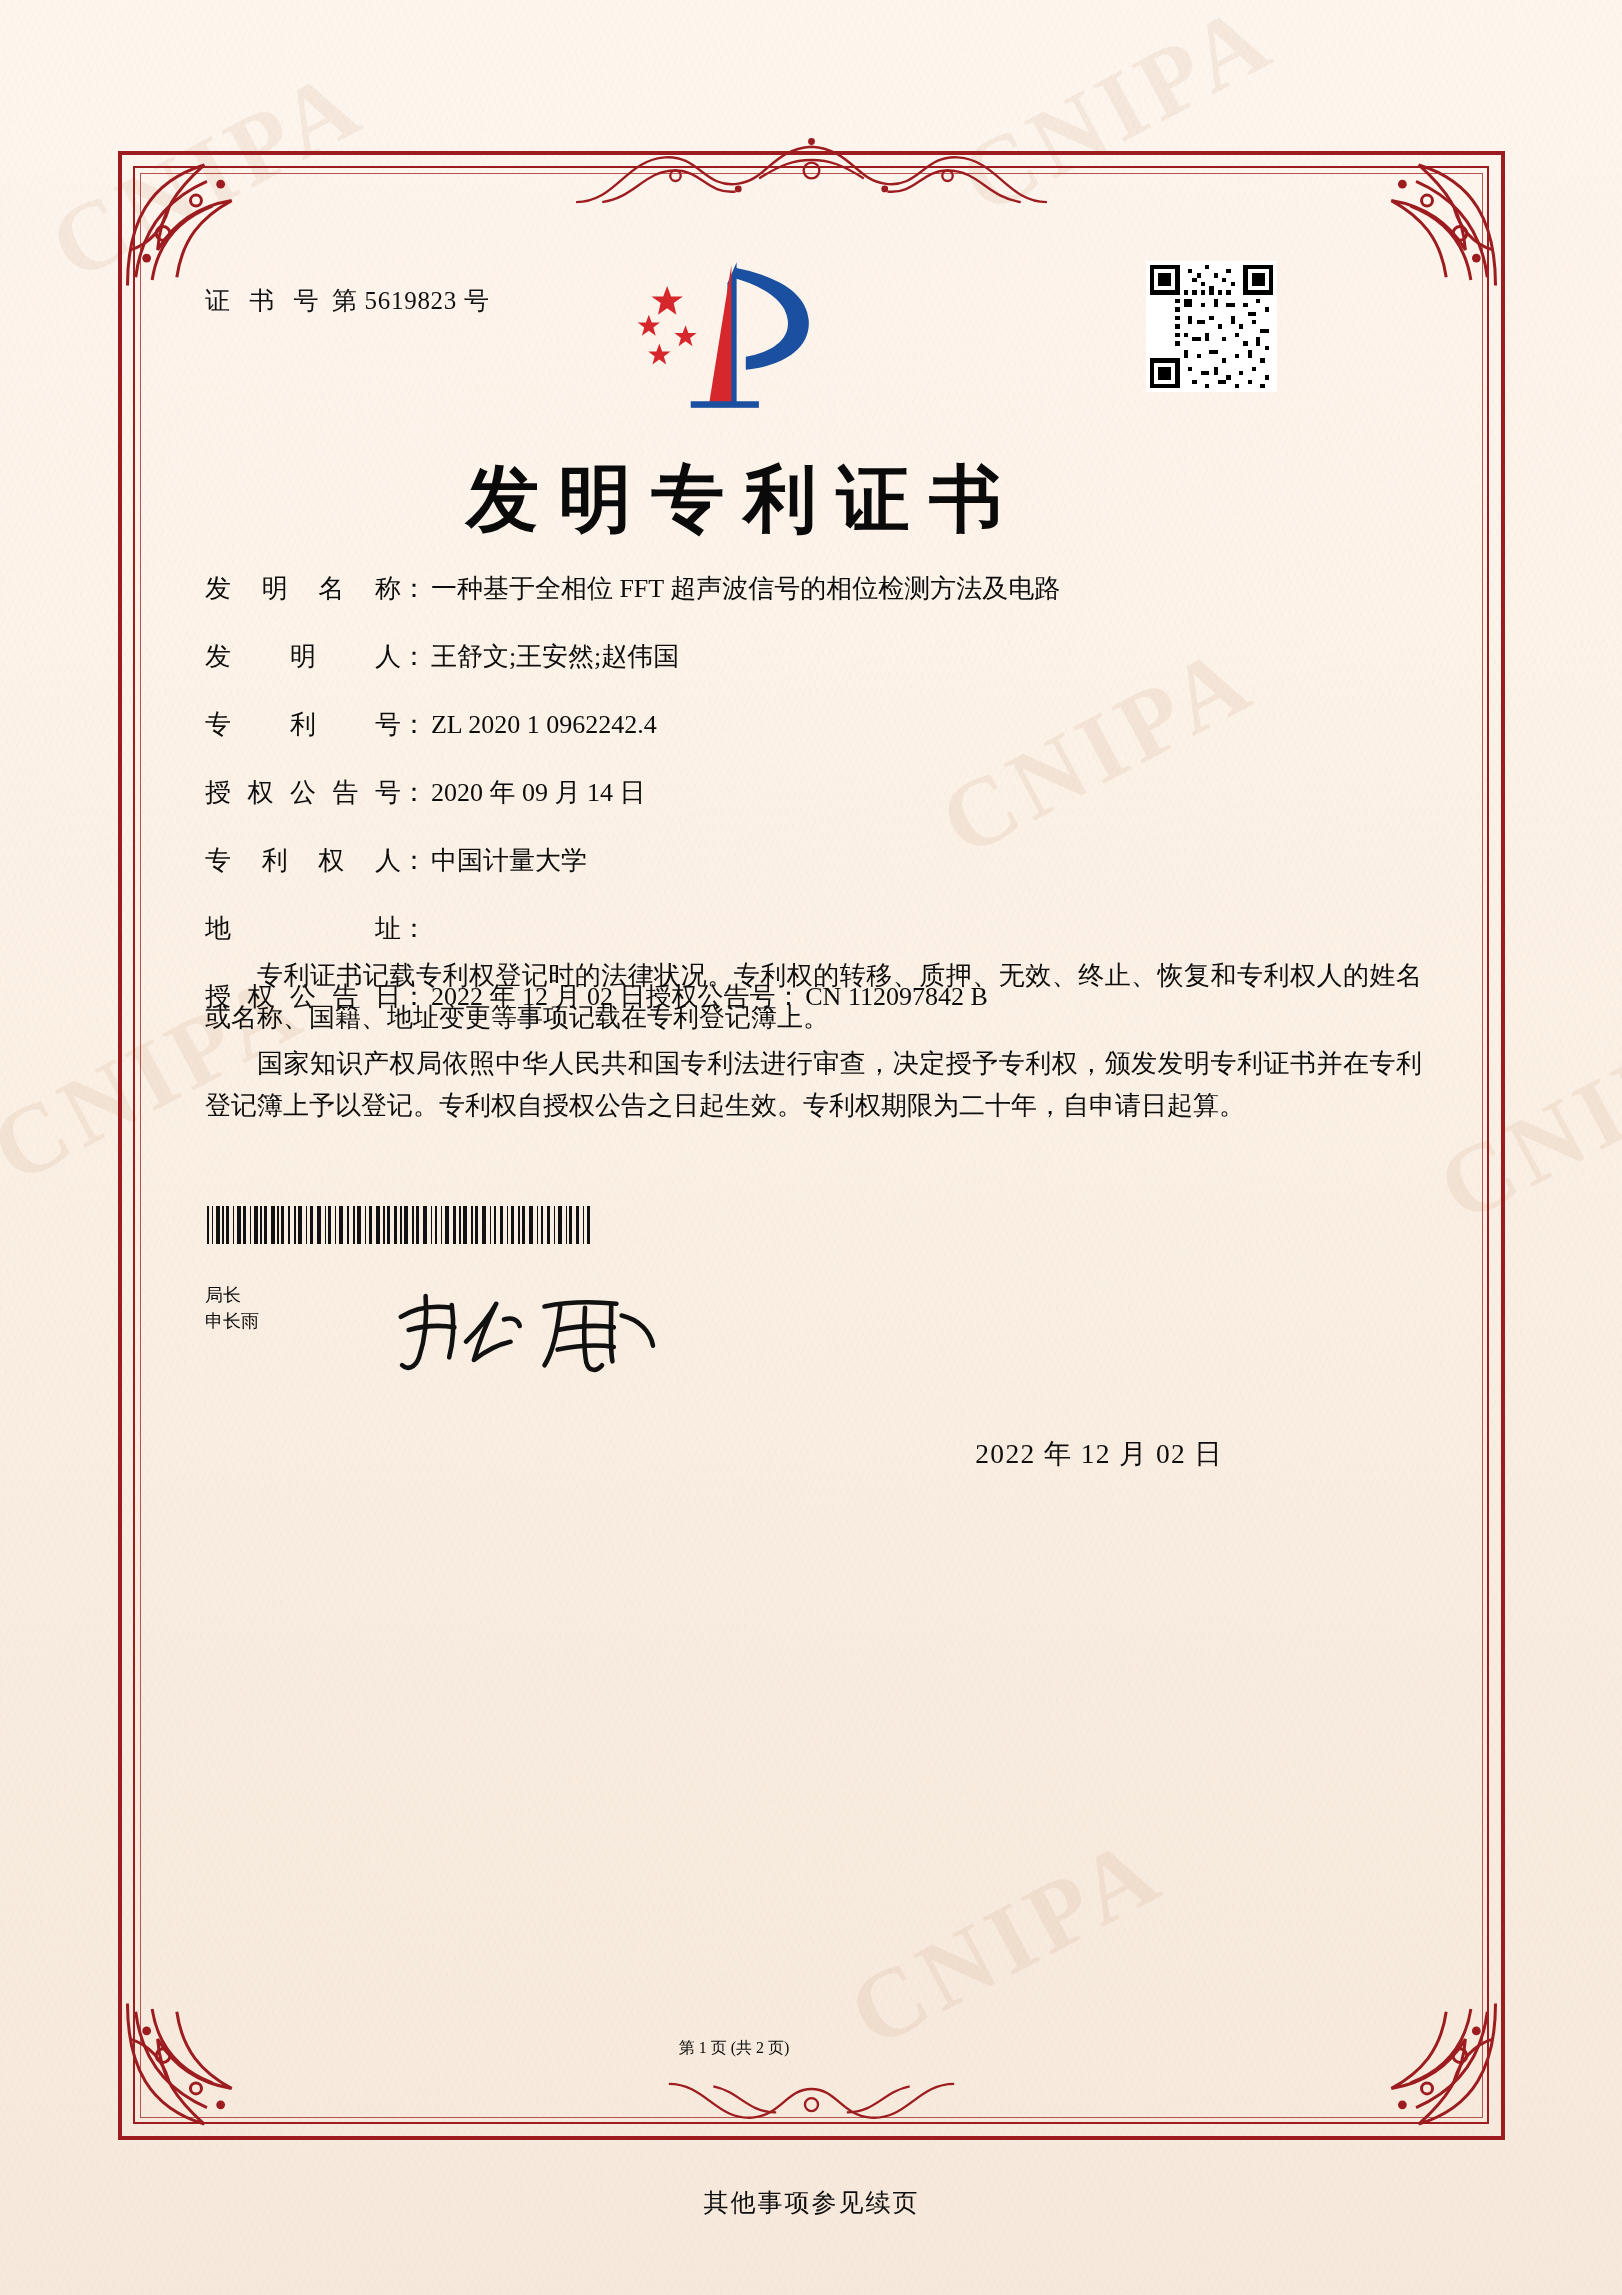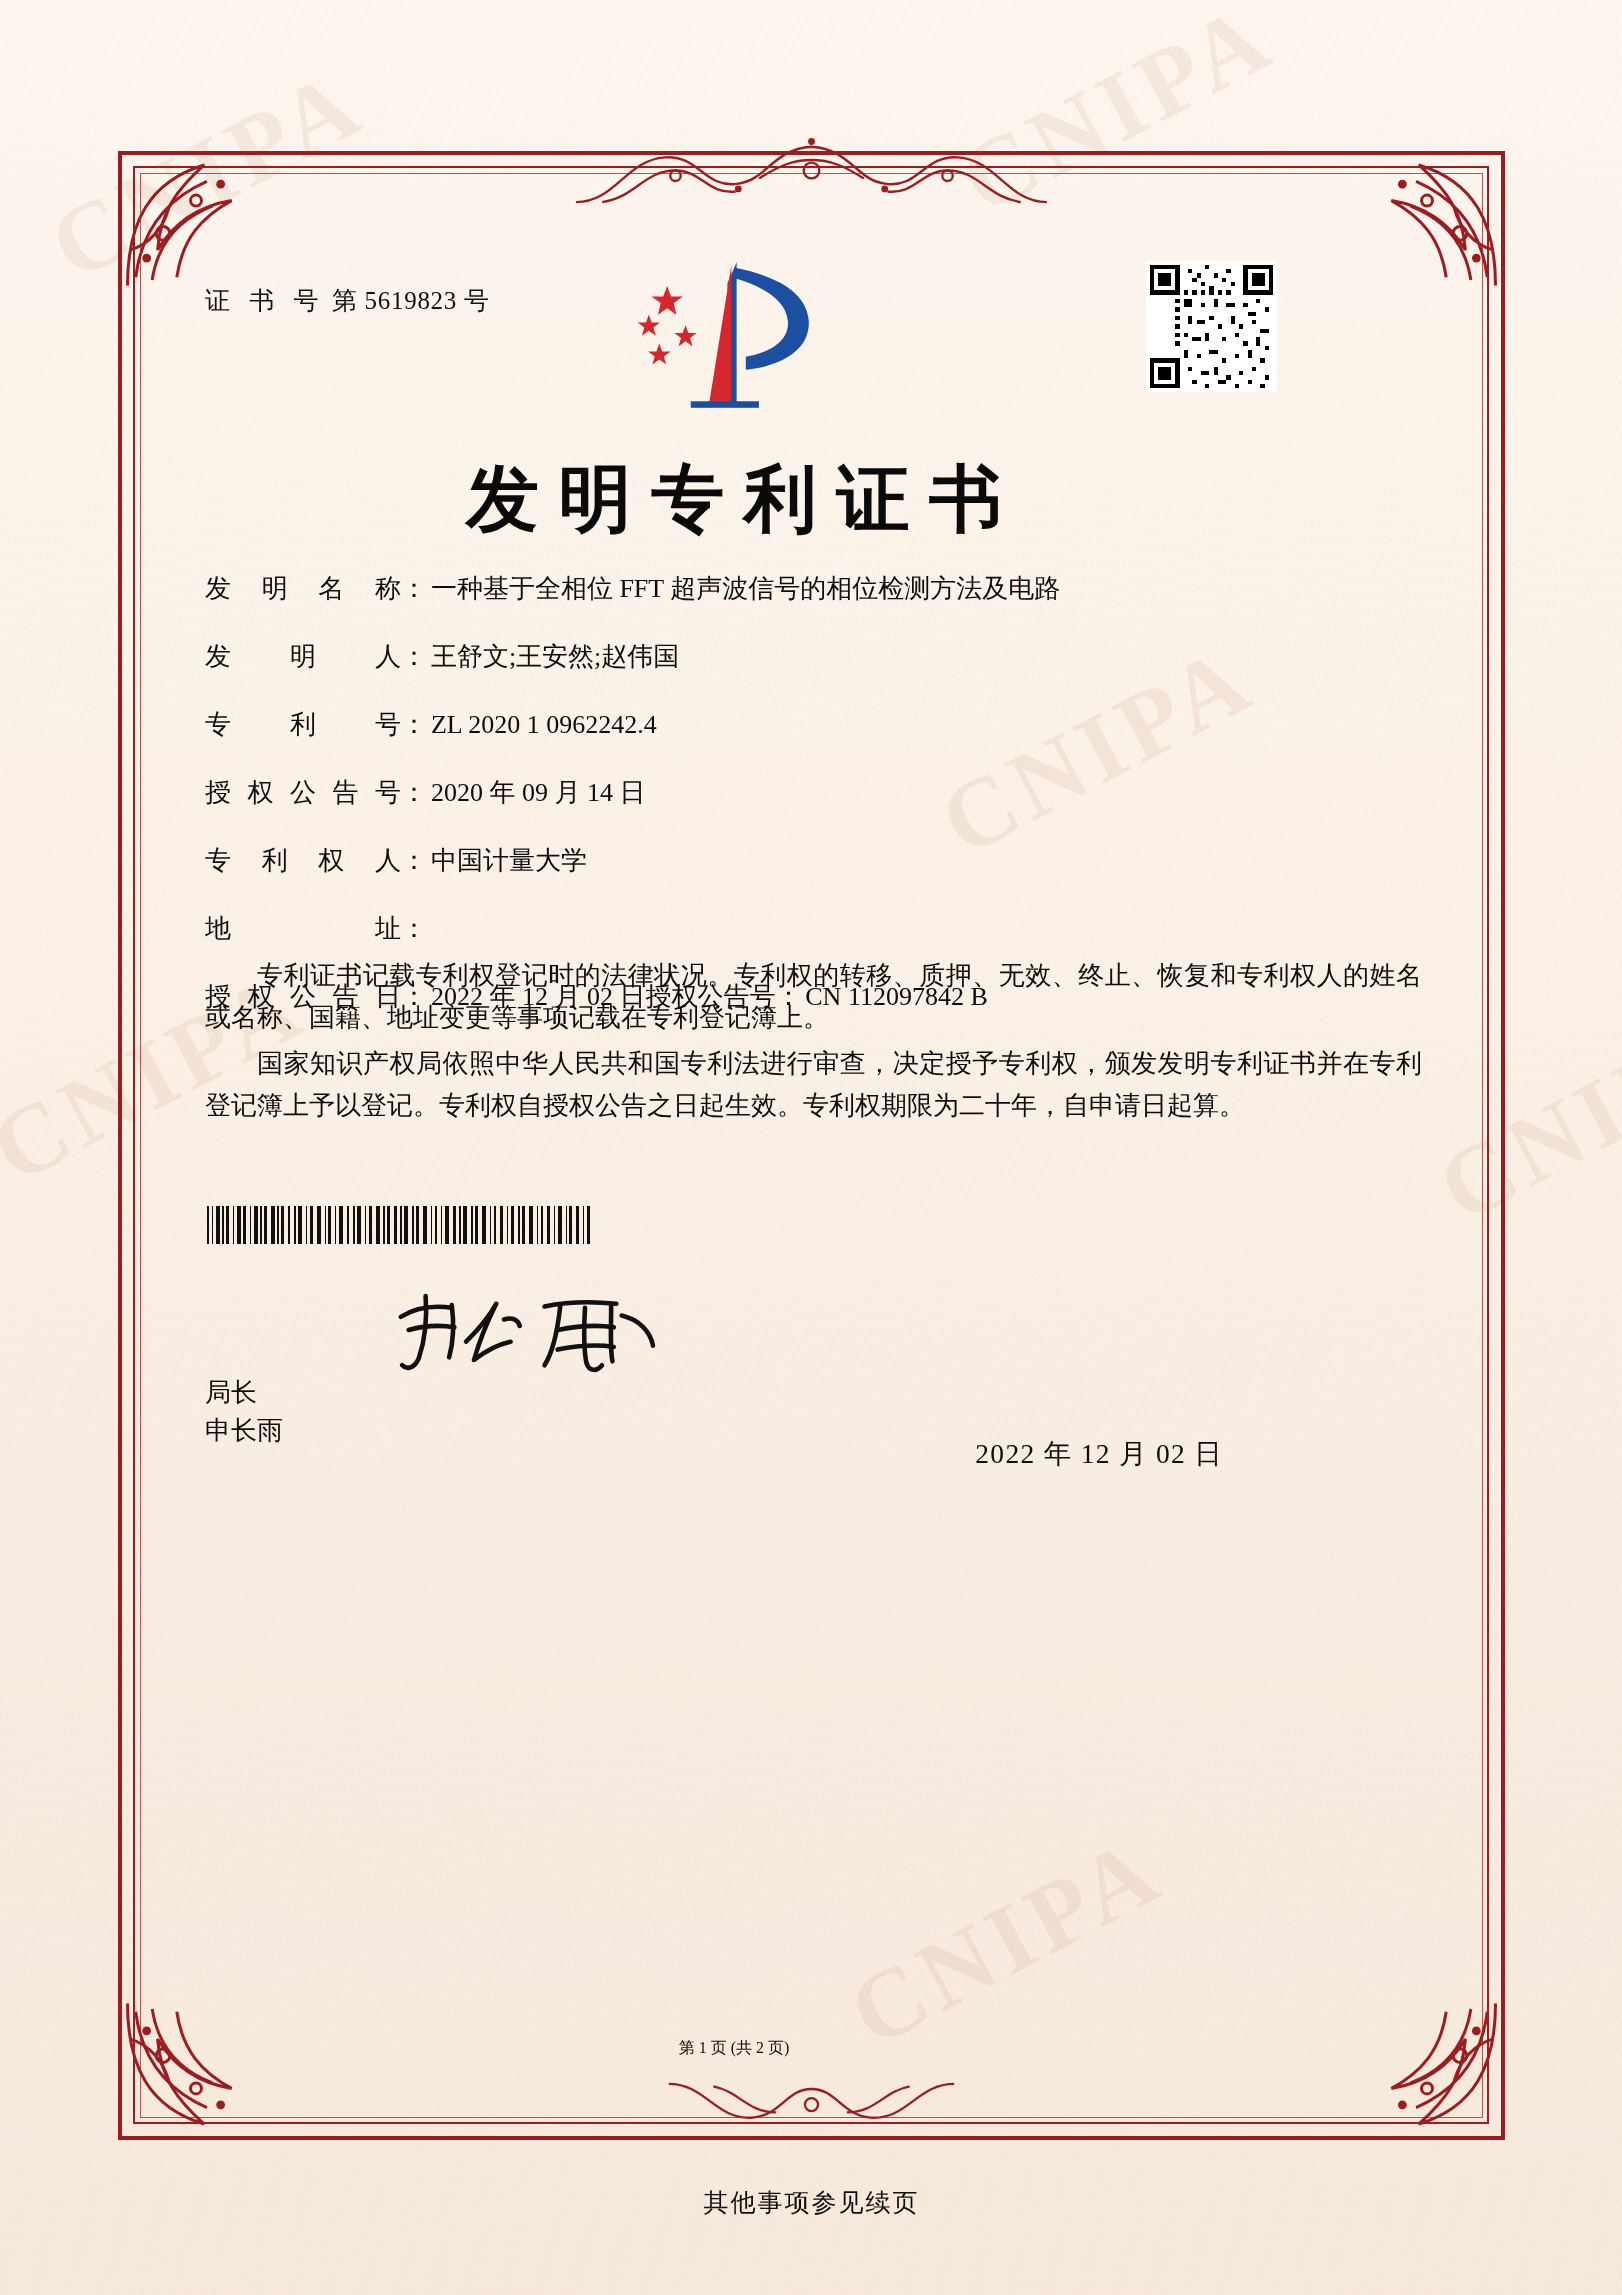--- a/index.html
+++ b/index.html
@@ -185,22 +185,22 @@
 
   .barcode {
     position: absolute;
     left: 64px; top: 1033px;
     width: 393px; height: 38px;
   }
   .barcode svg { display:block; width:100%; height:100%; }
 
   .sign-block {
     position: absolute;
-    left: 65px; top: 1201px;
-    font-size: 26px;
+    left: 65px; top: 1109px;
+    font-size: 18px;
     line-height: 1.45;
     color: #0d0d0d;
   }
   .signature {
     position: absolute;
     left: 249px; top: 1106px;
     width: 281px; height: 98px;
   }
   .signature svg { display:block; width:100%; height:100%; }
 

